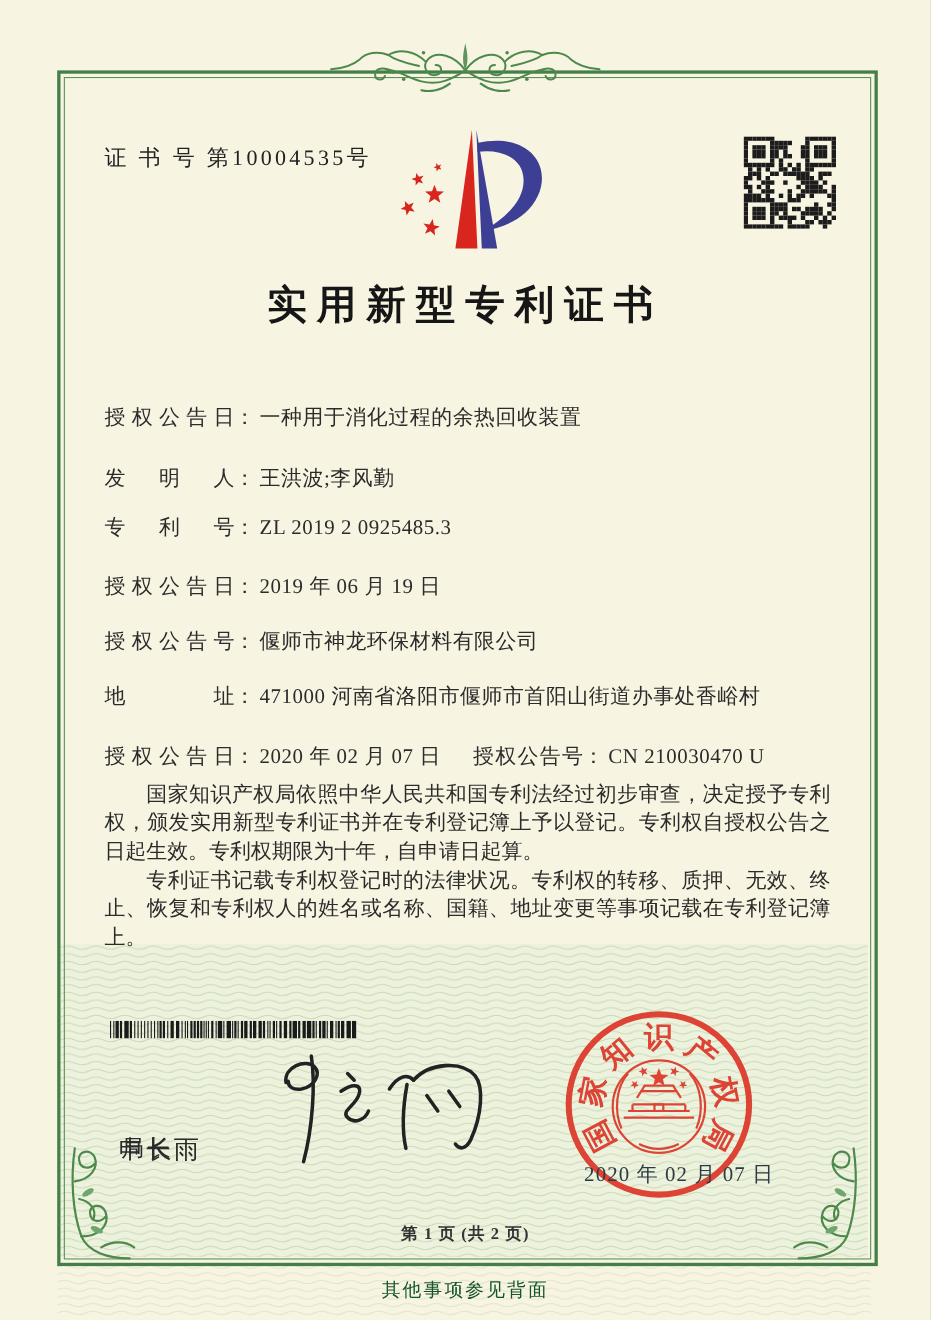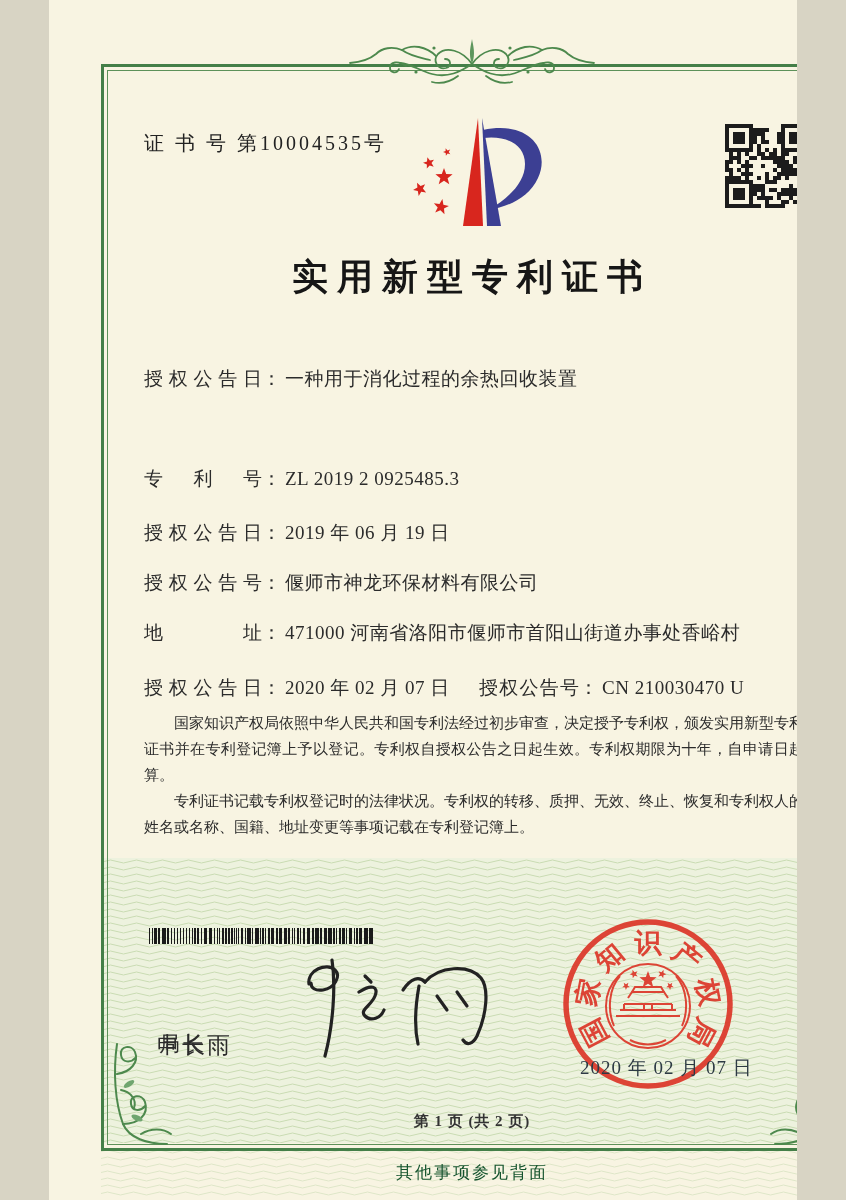--- a/index.html
+++ b/index.html
@@ -1,17 +1,17 @@
 <!DOCTYPE html>
 <html><head>
 <meta charset="utf-8">
 <style>
   html,body{margin:0;padding:0;background:#d8d4c4;}
   #page{
-    position:relative;width:748px;height:1200px;margin:0 auto;
+    position:relative;width:846px;height:1200px;margin:0 auto;
     background:#f8f4e2;overflow:hidden;
     font-family:"Liberation Serif","DejaVu Serif",serif;
     color:#2b2b2b;
   }
   .abs{position:absolute;}
   
   .frame-outer{left:52px;top:64px;width:740px;height:1081px;border:3px solid #447f48;z-index:2;}
   .frame-inner{position:absolute;left:3px;top:3px;right:3px;bottom:3px;border:1px solid #5d9159;}
   
   .band{z-index:1;}
@@ -22,21 +22,21 @@
   .title{left:0;top:253px;width:846px;text-align:center;font-size:36px;font-weight:bold;
          letter-spacing:9px;color:#161616;z-index:4;}
   
   .row{left:95px;width:660px;font-size:19px;z-index:4;white-space:nowrap;}
   .flabel{display:inline-block;width:118px;text-align:justify;text-align-last:justify;vertical-align:bottom;}
   .colon{display:inline-block;margin-right:4px;}
   .fvalue{letter-spacing:0.5px;}
   .grant-right{position:absolute;left:335px;top:0;white-space:nowrap;}
   .grant-right .flabel{width:100px;}
   
-  .body-text{left:95px;top:710px;width:660px;font-size:15px;line-height:26px;
+  .body-text{left:95px;top:710px;width:660px;font-size:19px;line-height:26px;
              text-align:justify;z-index:4;}
   .body-text p{margin:0;text-indent:2em;}
   
   .barcode{left:100px;top:928px;z-index:4;}
   .signature{left:238px;top:952px;z-index:5;}
   .director-title{left:110px;top:1030px;font-size:21px;letter-spacing:3px;z-index:4;}
   .director-name{left:108px;top:1030px;font-size:23px;letter-spacing:2px;z-index:4;}
   .seal{left:509px;top:914px;z-index:4;}
   .seal-date{left:531px;top:1055px;font-size:19px;letter-spacing:1px;color:#2d3a44;z-index:5;}
   .page-no{left:0;top:1112px;width:846px;text-align:center;font-size:15px;color:#333;z-index:4;letter-spacing:1px;font-weight:bold;}
@@ -365,20 +365,23 @@
         <rect x="56" y="80" width="4" height="4"></rect>
         <rect x="72" y="80" width="4" height="4"></rect>
       </g>
     </svg>
 
   <div class="abs title">实用新型专利证书</div>
 
   <div class="abs row" style="top:366px">
     <span class="flabel">授权公告日</span><span class="colon">：</span><span class="fvalue">一种用于消化过程的余热回收装置</span>
   </div>
+  <div class="abs row" style="top:422px">
+    <span class="flabel">发明人</span><span class="colon">：</span><span class="fvalue">王洪波;李风勤</span>
+  </div>
   <div class="abs row" style="top:466px">
     <span class="flabel">专利号</span><span class="colon">：</span><span class="fvalue">ZL 2019 2 0925485.3</span>
   </div>
   <div class="abs row" style="top:520px">
     <span class="flabel">授权公告日</span><span class="colon">：</span><span class="fvalue">2019 年 06 月 19 日</span>
   </div>
   <div class="abs row" style="top:570px">
     <span class="flabel">授权公告号</span><span class="colon">：</span><span class="fvalue">偃师市神龙环保材料有限公司</span>
   </div>
   <div class="abs row" style="top:620px">

